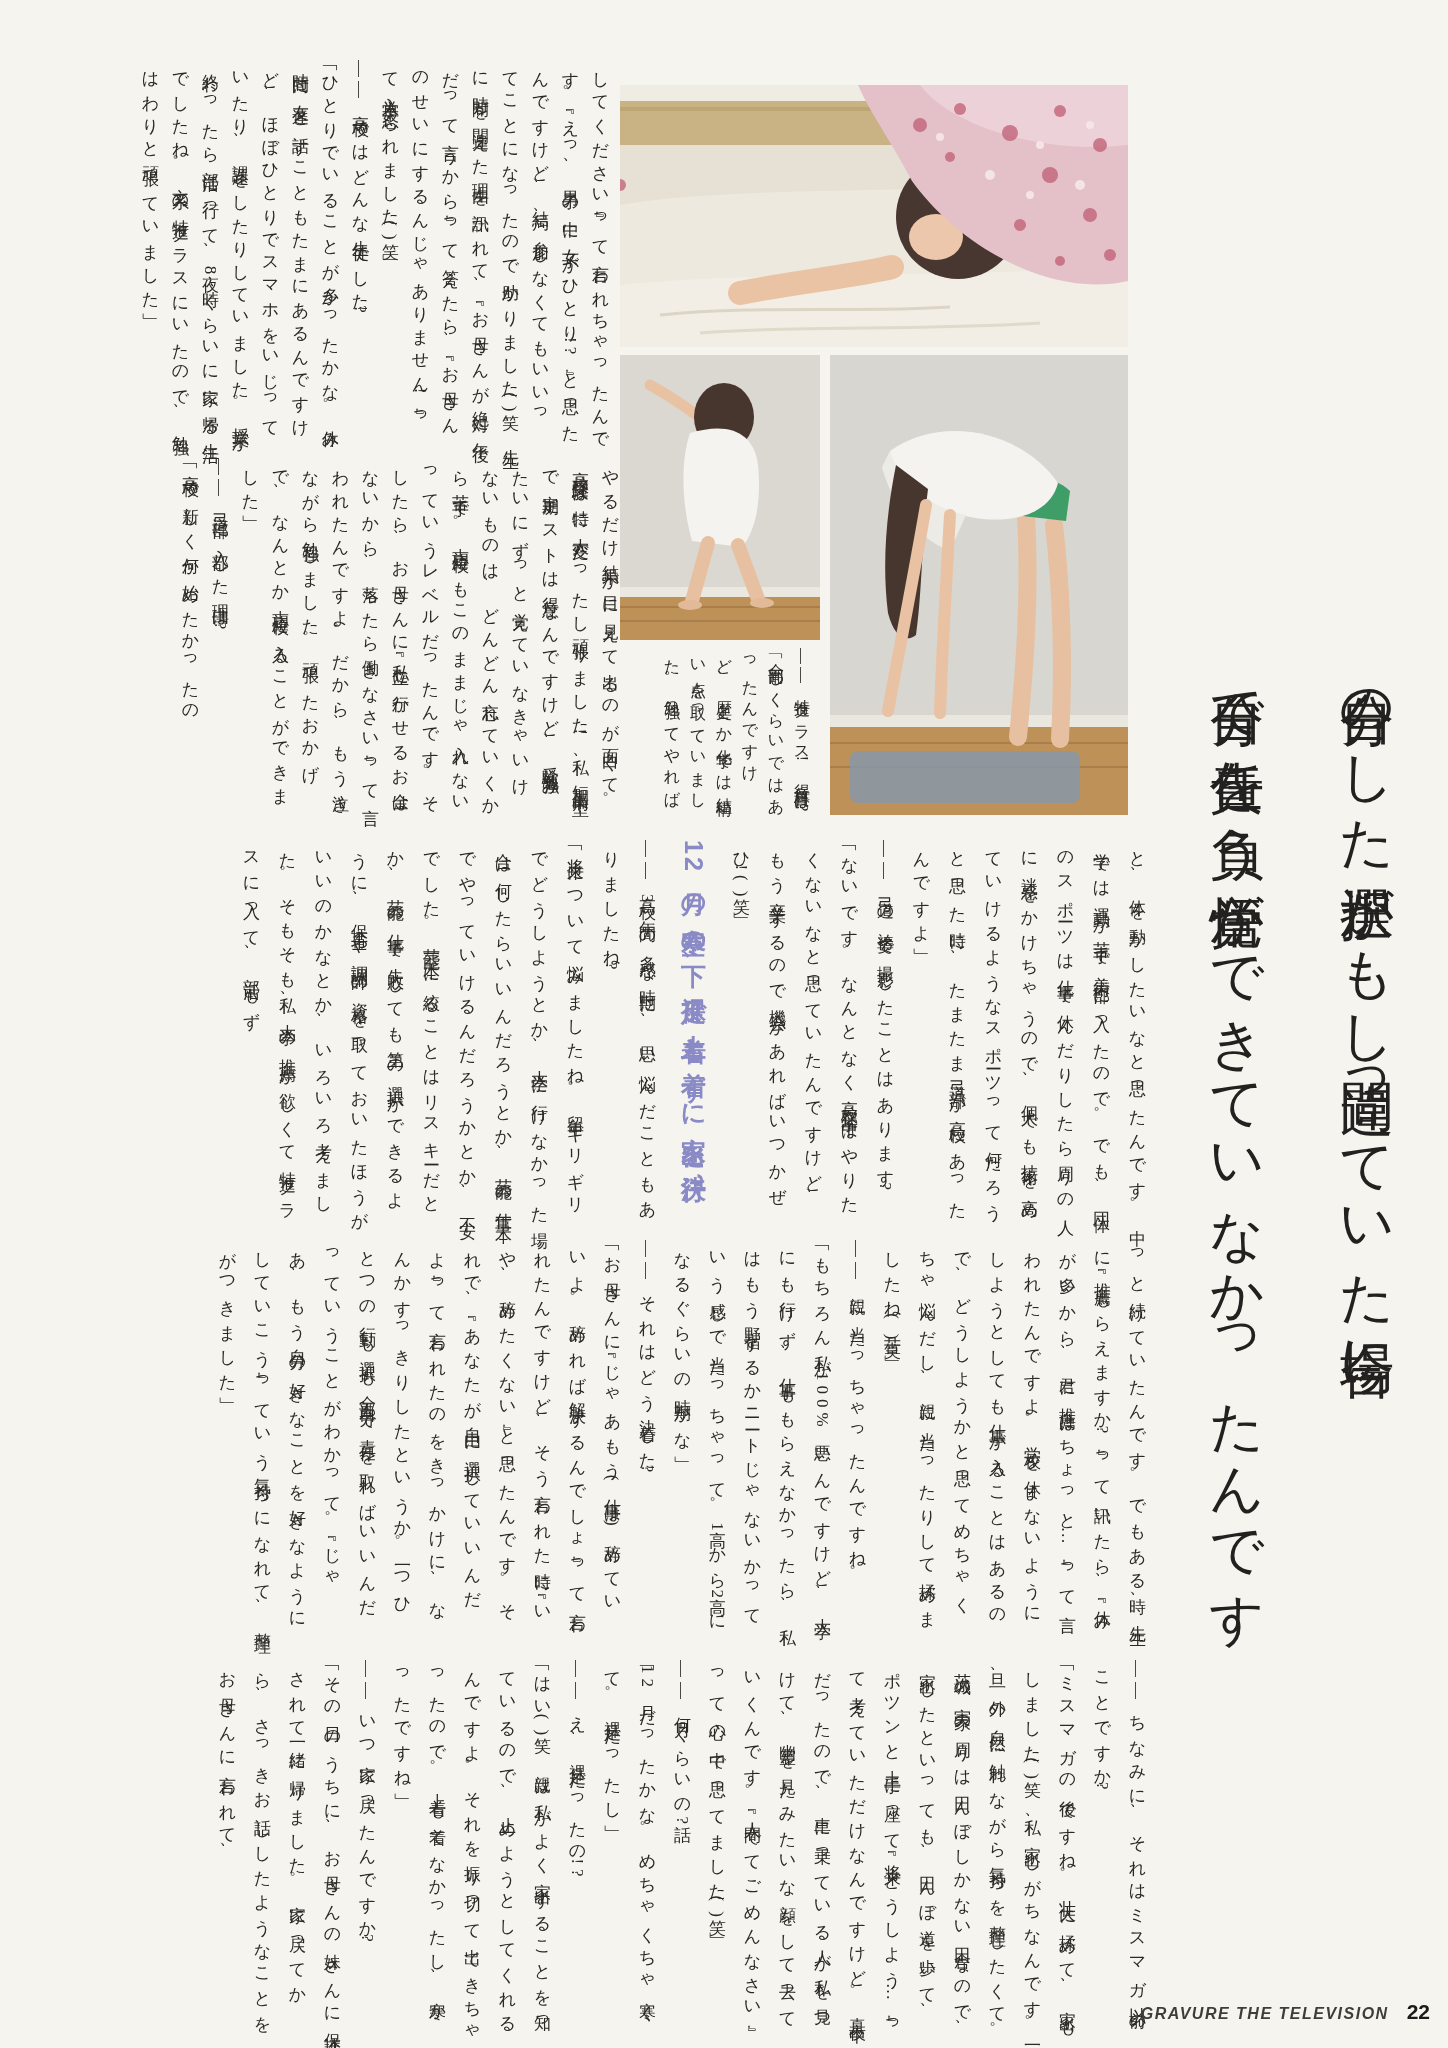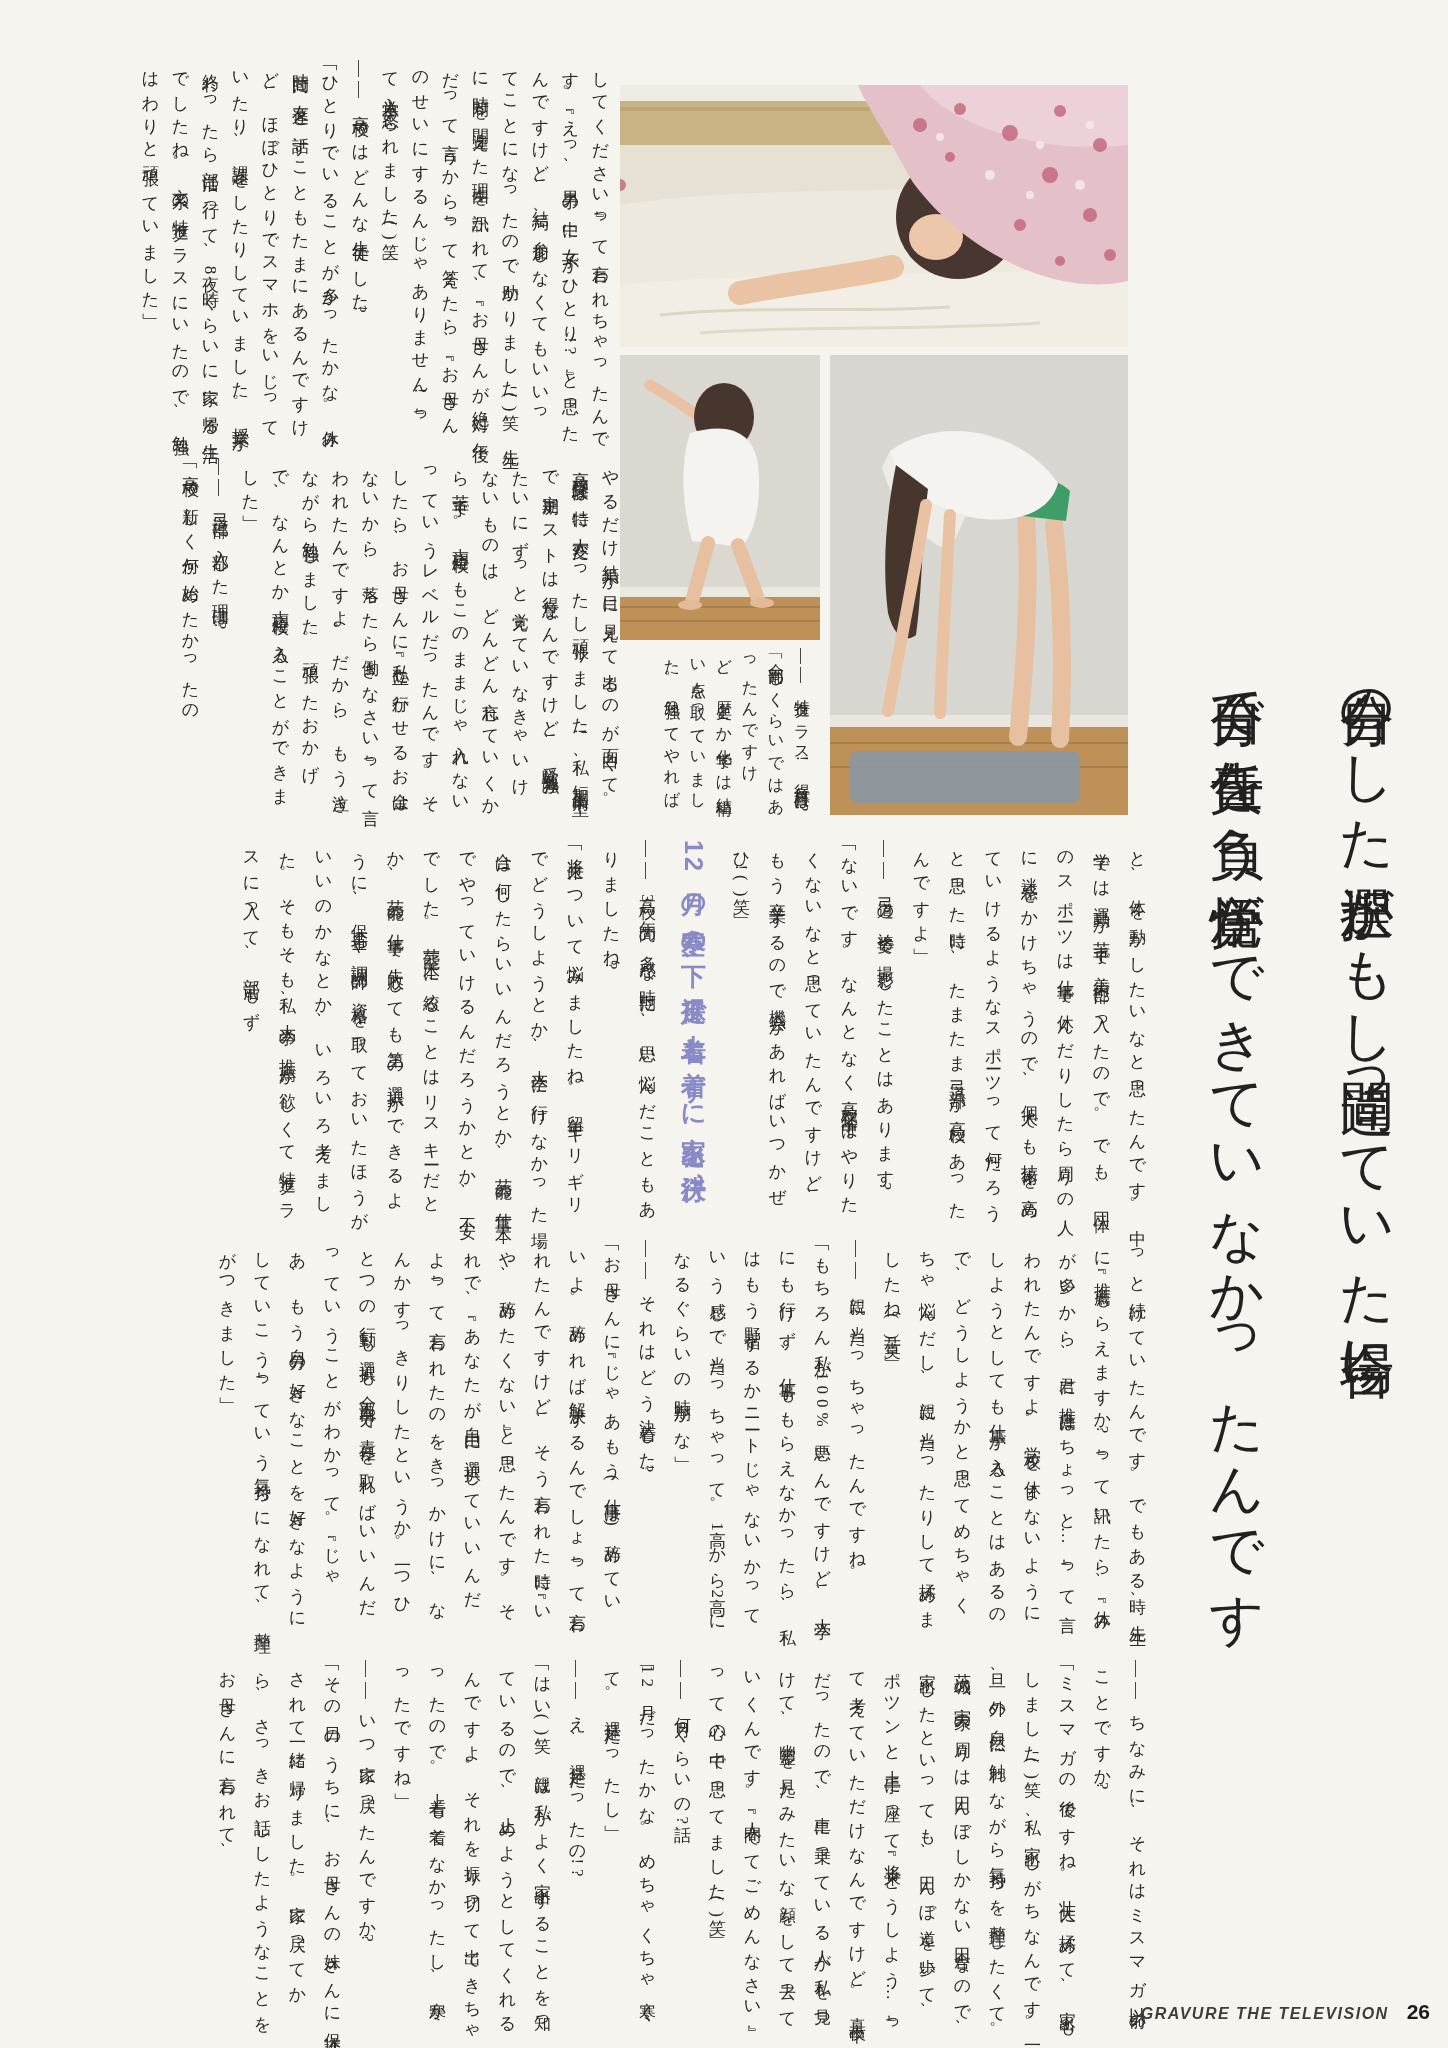--- a/index.html
+++ b/index.html
@@ -178,16 +178,16 @@
     <span class="seg">「その日のうちに、お母さんの妹さんに保護されて一緒に帰りました。家に戻ってから、さっきお話ししたようなことをお母さんに言われて、</span>
   </div>
 
   <div id="headline" class="vtext">
     <span class="seg">自分のした選択がもし間違っていた場合に、</span>
     <span class="seg">自分で責任を負う覚悟ができていなかったんです</span>
   </div>
 
   <div id="footer">
     <span class="mag">GRAVURE THE TELEVISION</span>
-    <span class="pnum">26</span>
+    <span class="pnum">22</span>
   </div>
 
 </div>
 
 </body></html>

